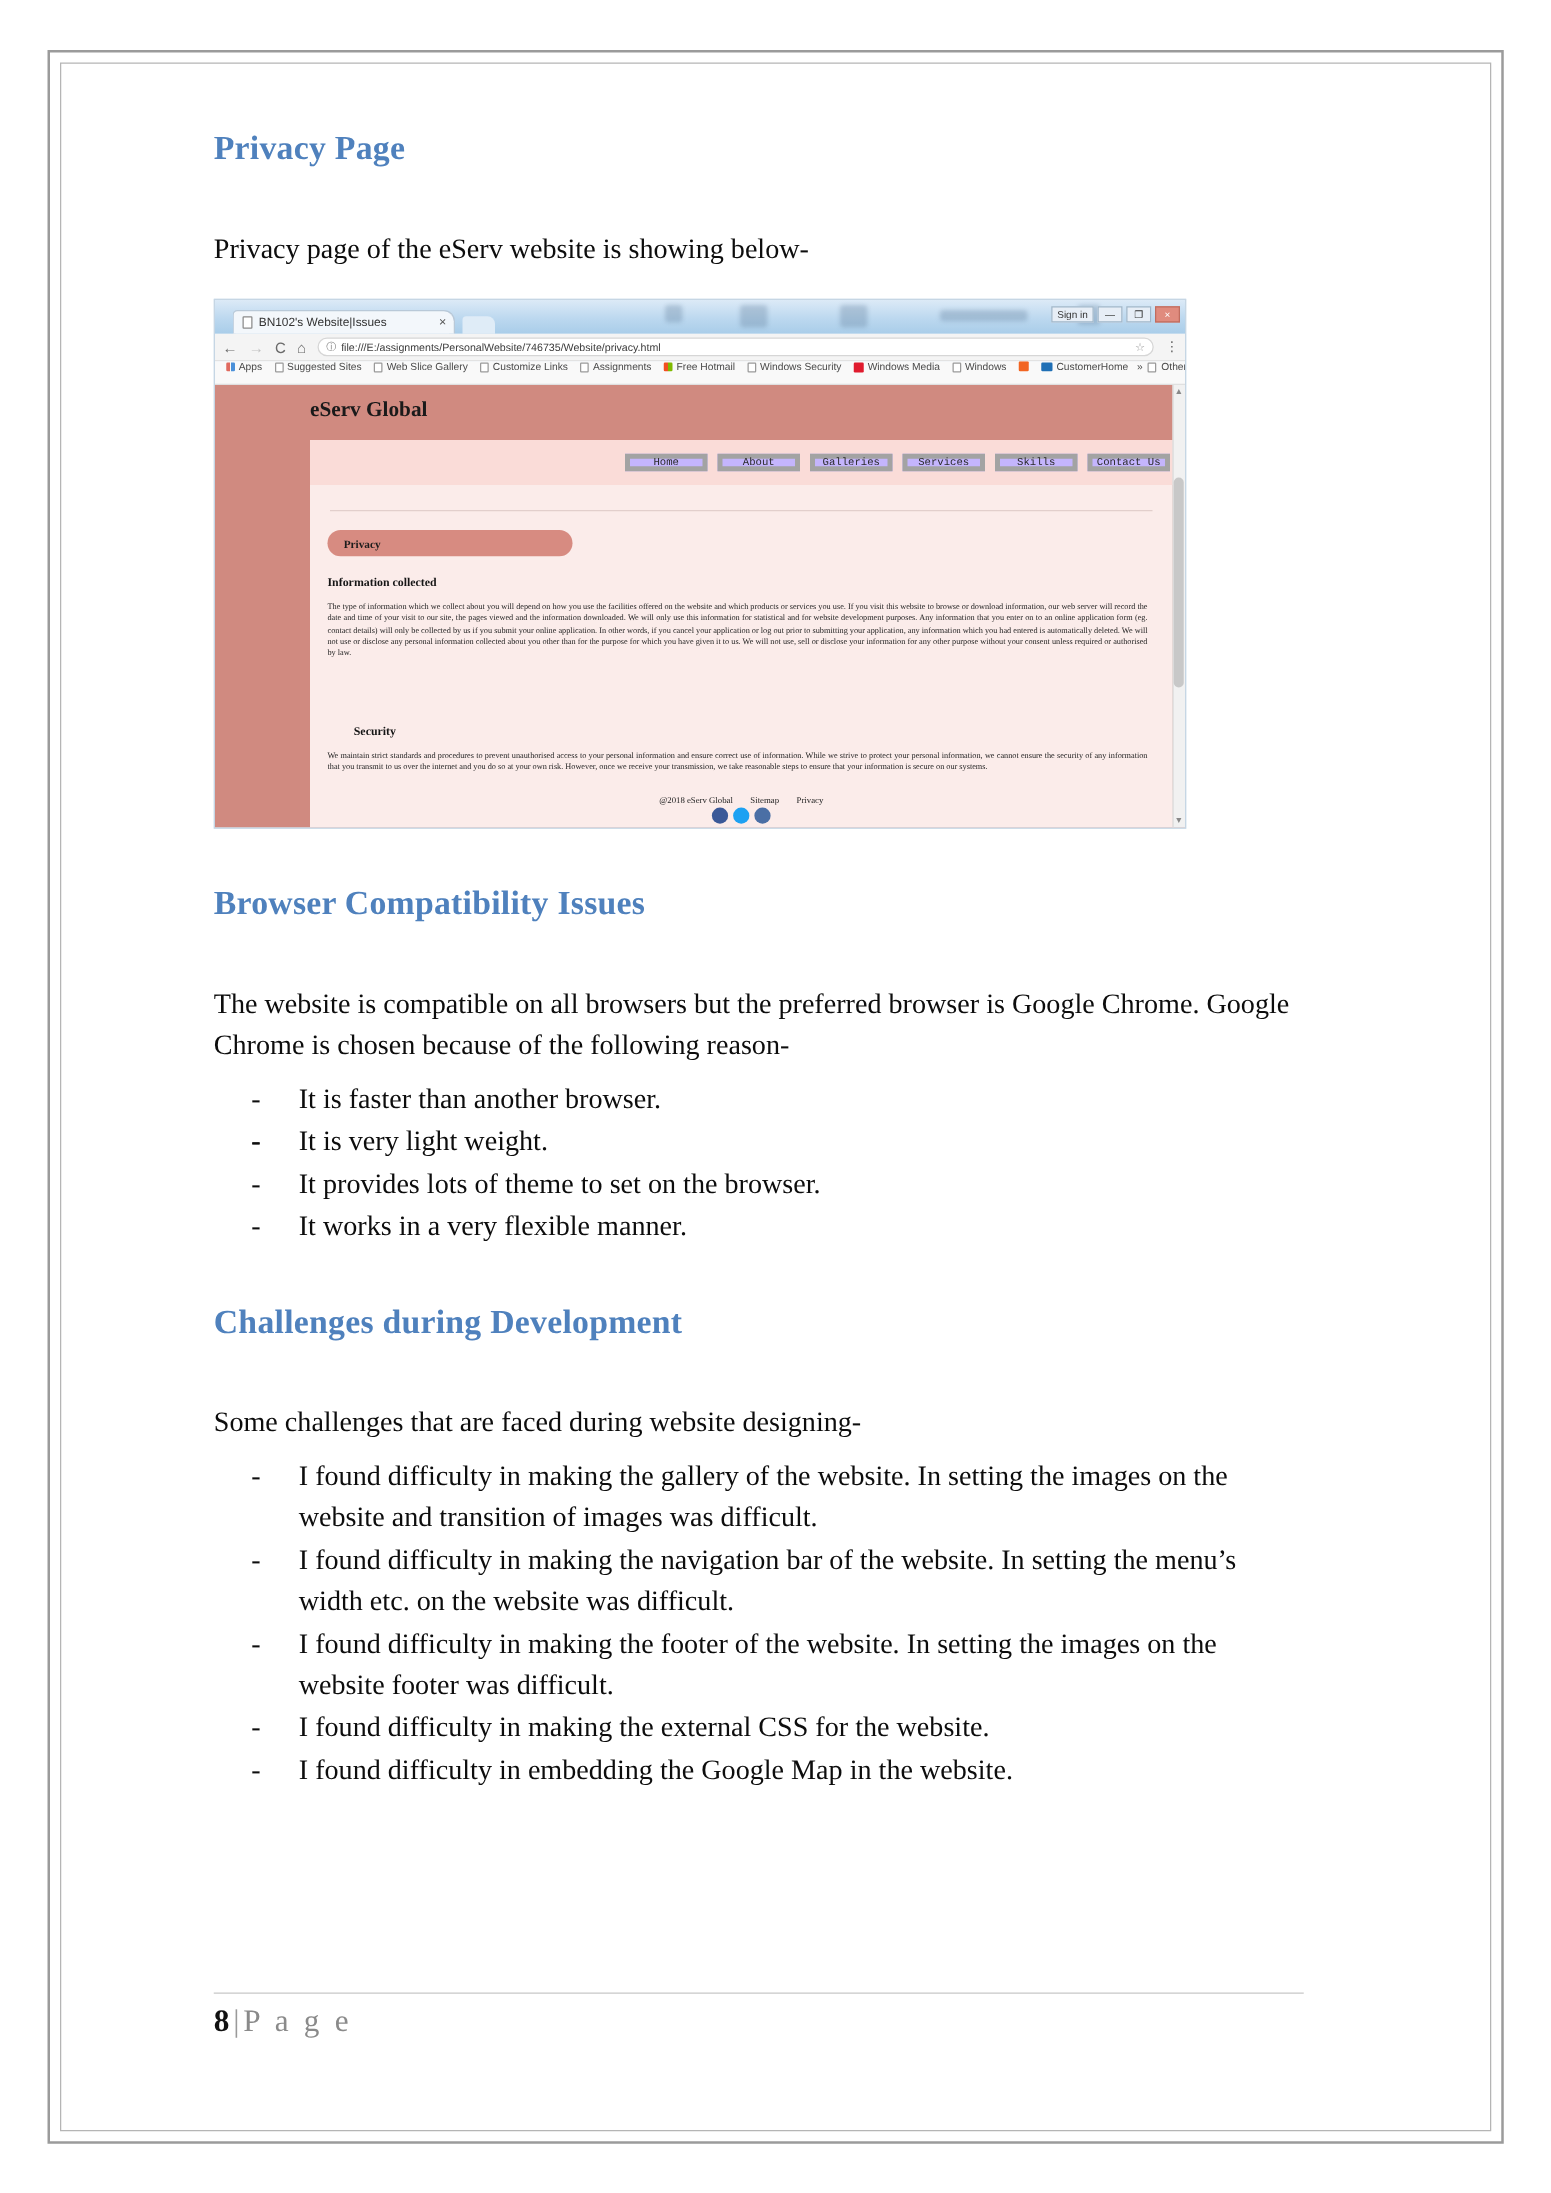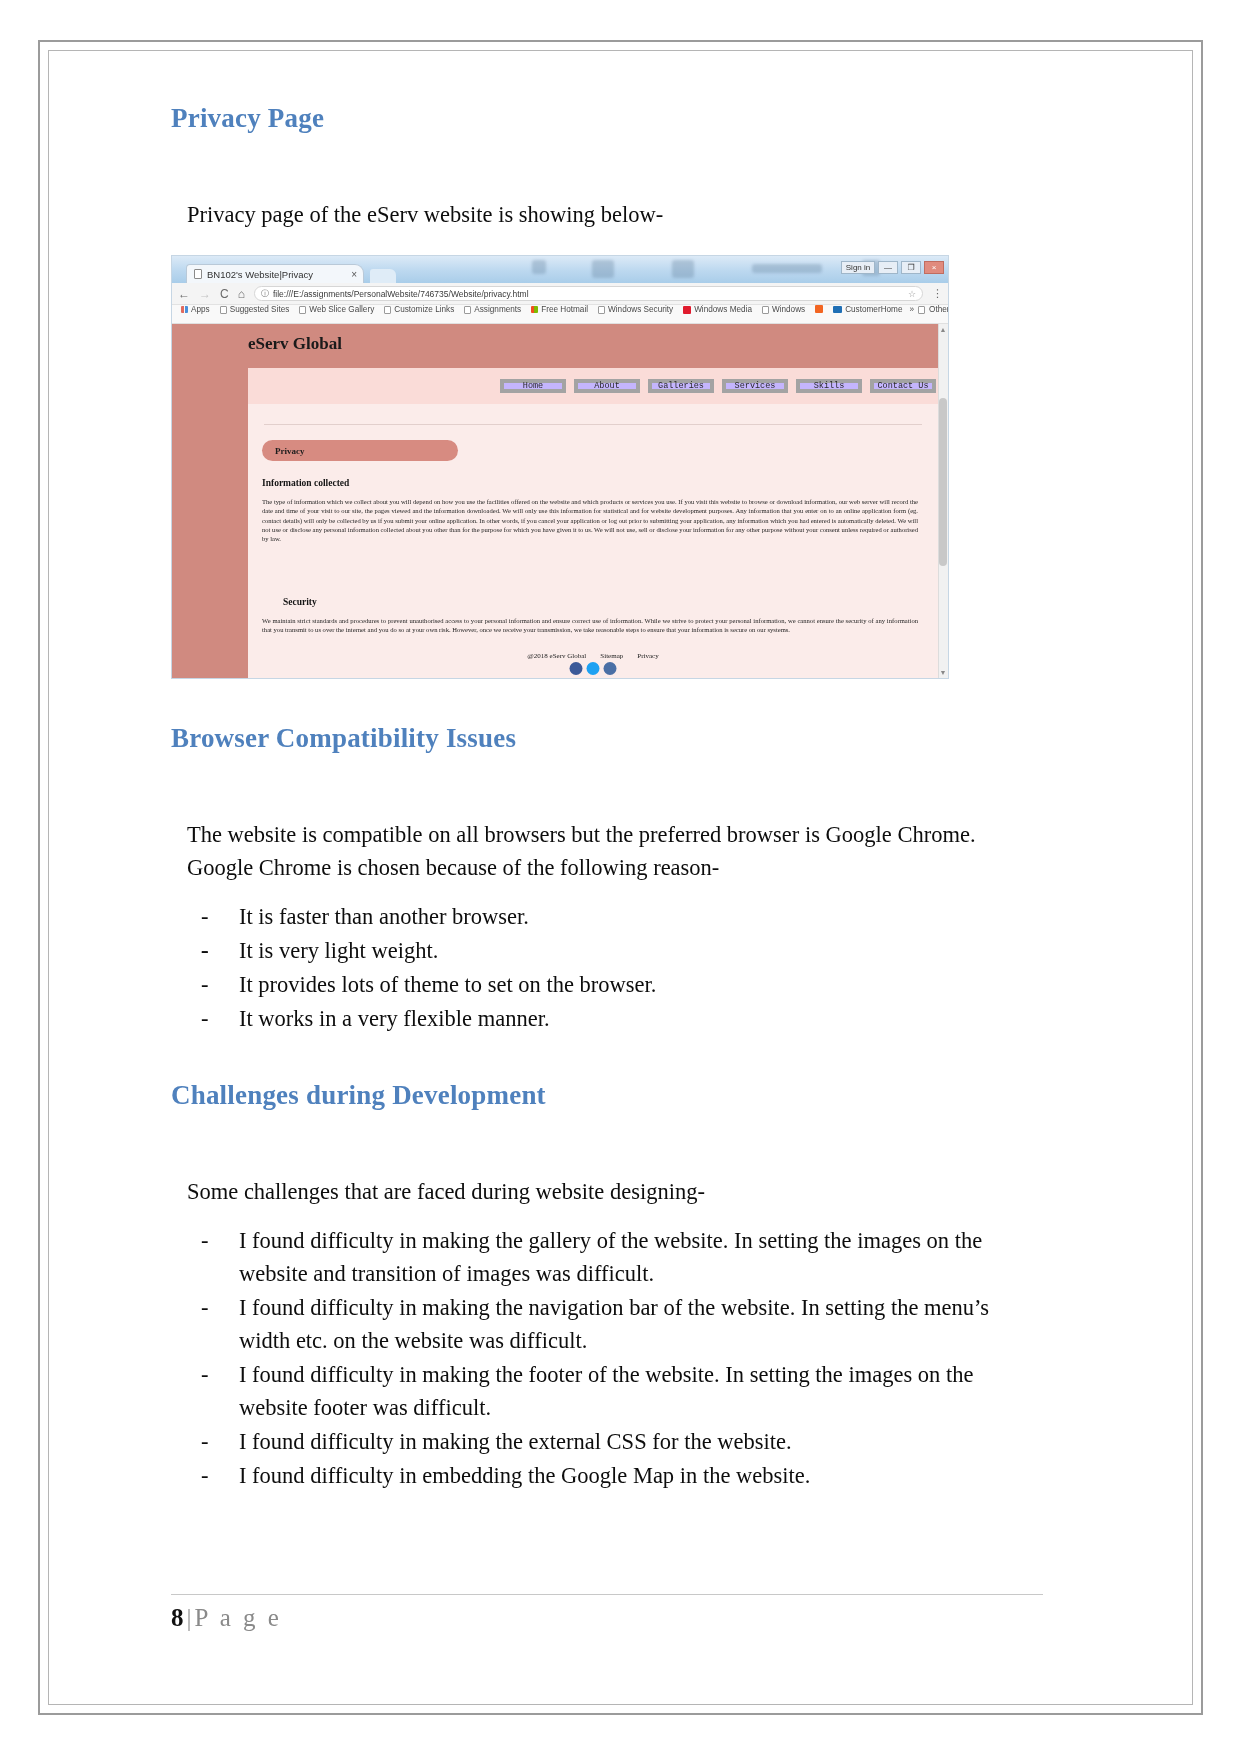--- a/index.html
+++ b/index.html
@@ -36,21 +36,21 @@
     margin: 0;
     letter-spacing: 0.2px;
   }
   .sp-after-h { height: 48px; }
   .sp-before-h { height: 44px; }
   p.body {
     font-family: "Liberation Serif", serif;
     font-size: 22.5px;
     line-height: 33px;
     color: #0d0d0d;
-    margin: 16px;
+    margin: 0;
   }
   ul.dashlist {
     list-style: none;
     margin: 10px 0 0 0;
     padding: 0 0 0 30px;
   }
   ul.dashlist li {
     position: relative;
     font-family: "Liberation Serif", serif;
     font-size: 22.5px;
@@ -257,21 +257,21 @@
 
       <div class="shot-titlebar">
         <div class="bgblur" style="left:360px;"></div>
         <div class="bgblur" style="left:420px;width:22px;height:18px;"></div>
         <div class="bgblur" style="left:500px;width:22px;height:18px;"></div>
         <div class="bgblur" style="left:580px;width:70px;height:9px;top:8px;"></div>
         <div class="bgblur" style="left:690px;width:18px;height:16px;"></div>
 
         <div class="shot-tab">
           <span class="tab-favicon"></span>
-          <span>BN102's Website|Privacy</span>
+          <span>BN102's Website|Issues</span>
           <span class="tab-close">×</span>
         </div>
         <div class="shot-newtab"></div>
 
         <div class="shot-winbtns">
           <span class="winbtn wide">Sign in</span>
           <span class="winbtn">—</span>
           <span class="winbtn">❐</span>
           <span class="winbtn close">×</span>
         </div>

